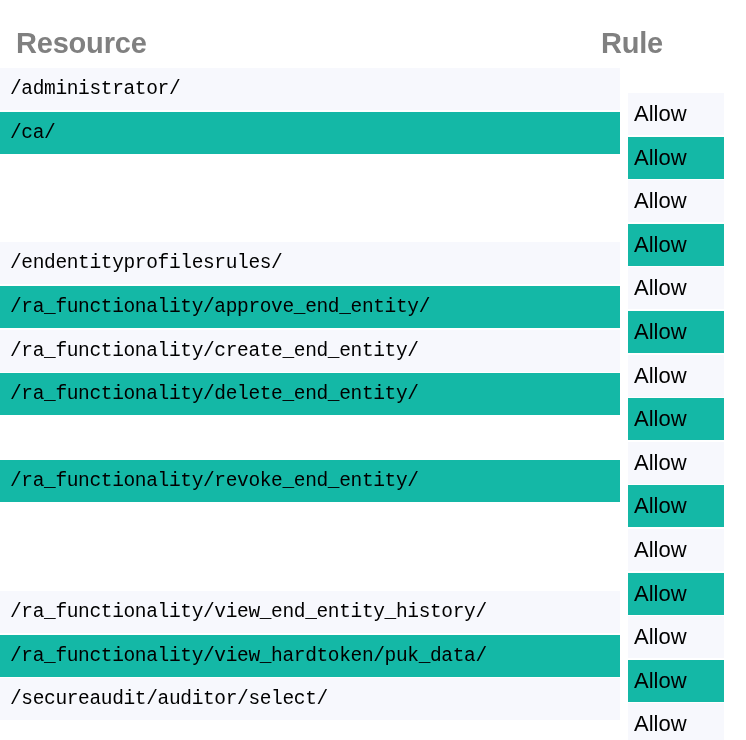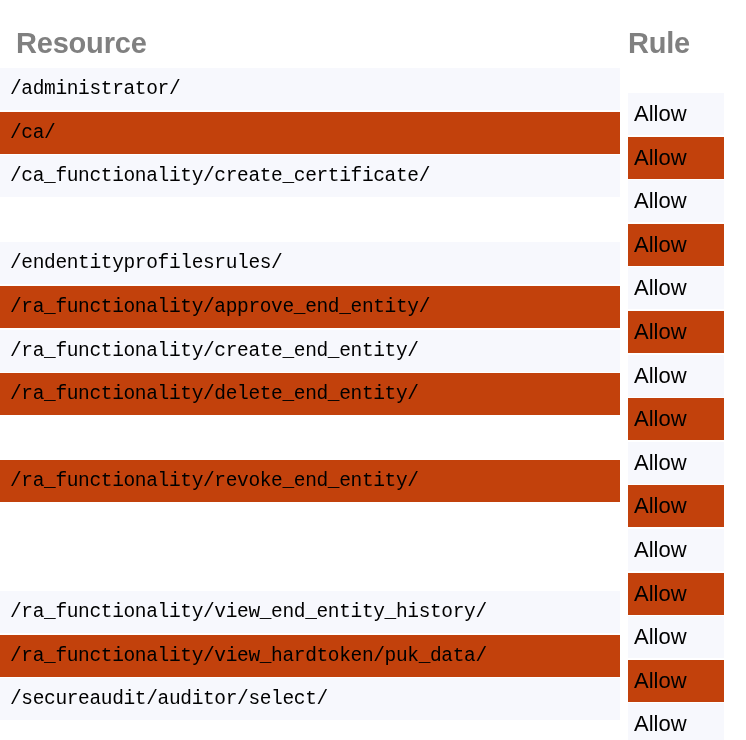--- a/index.html
+++ b/index.html
@@ -35,21 +35,21 @@
     font-family: "Liberation Sans", sans-serif;
     font-weight: bold;
     font-size: 29px;
     line-height: 29px;
     color: #808080;
     letter-spacing: -0.2px;
     white-space: nowrap;
     bottom: 10px;
   }
   .th-resource { left: 16px; }
-  .th-rule     { left: 628px; }
+  .th-rule     { left: 601px; }
 
   
   .table-body {
     position: relative;
     width: 746px;
   }
   .row {
     position: relative;
     width: 746px;
     height: 43.6px;
@@ -83,21 +83,21 @@
     font-family: "Liberation Sans", sans-serif;
     font-size: 22px;
     color: #000000;
     margin-top: 25px;
   }
 
   
   .row.odd  .cell-resource,
   .row.odd  .cell-rule  { background: #f7f8fd; }
   .row.even .cell-resource,
-  .row.even .cell-rule  { background: #c2410c; }
+  .row.even .cell-rule  { background: #14b8a6; }
 </style>
 </head>
 <body>
 
 <div class="rules-table">
 
   <div class="table-header">
     <div class="th th-resource">Resource</div>
     <div class="th th-rule">Rule</div>
   </div>
@@ -105,21 +105,20 @@
   <div class="table-body">
       <div class="row odd">
         <div class="cell-resource">/administrator/</div>
         <div class="cell-rule">Allow</div>
       </div>
       <div class="row even">
         <div class="cell-resource">/ca/</div>
         <div class="cell-rule">Allow</div>
       </div>
       <div class="row odd">
-        <div class="cell-resource">/ca_functionality/create_certificate/</div>
         <div class="cell-rule">Allow</div>
       </div>
       <div class="row even">
         <div class="cell-rule">Allow</div>
       </div>
       <div class="row odd">
         <div class="cell-resource">/endentityprofilesrules/</div>
         <div class="cell-rule">Allow</div>
       </div>
       <div class="row even">

